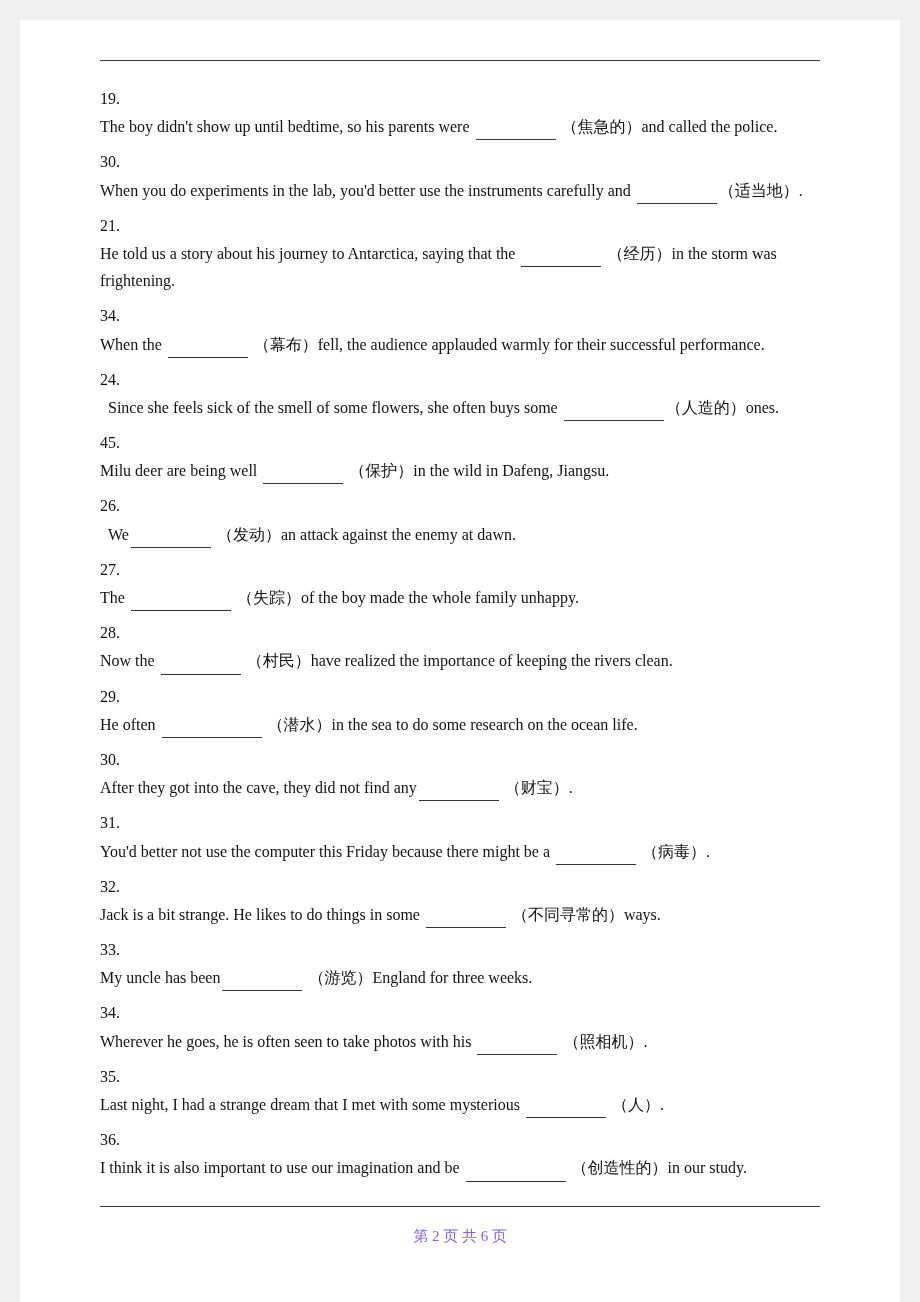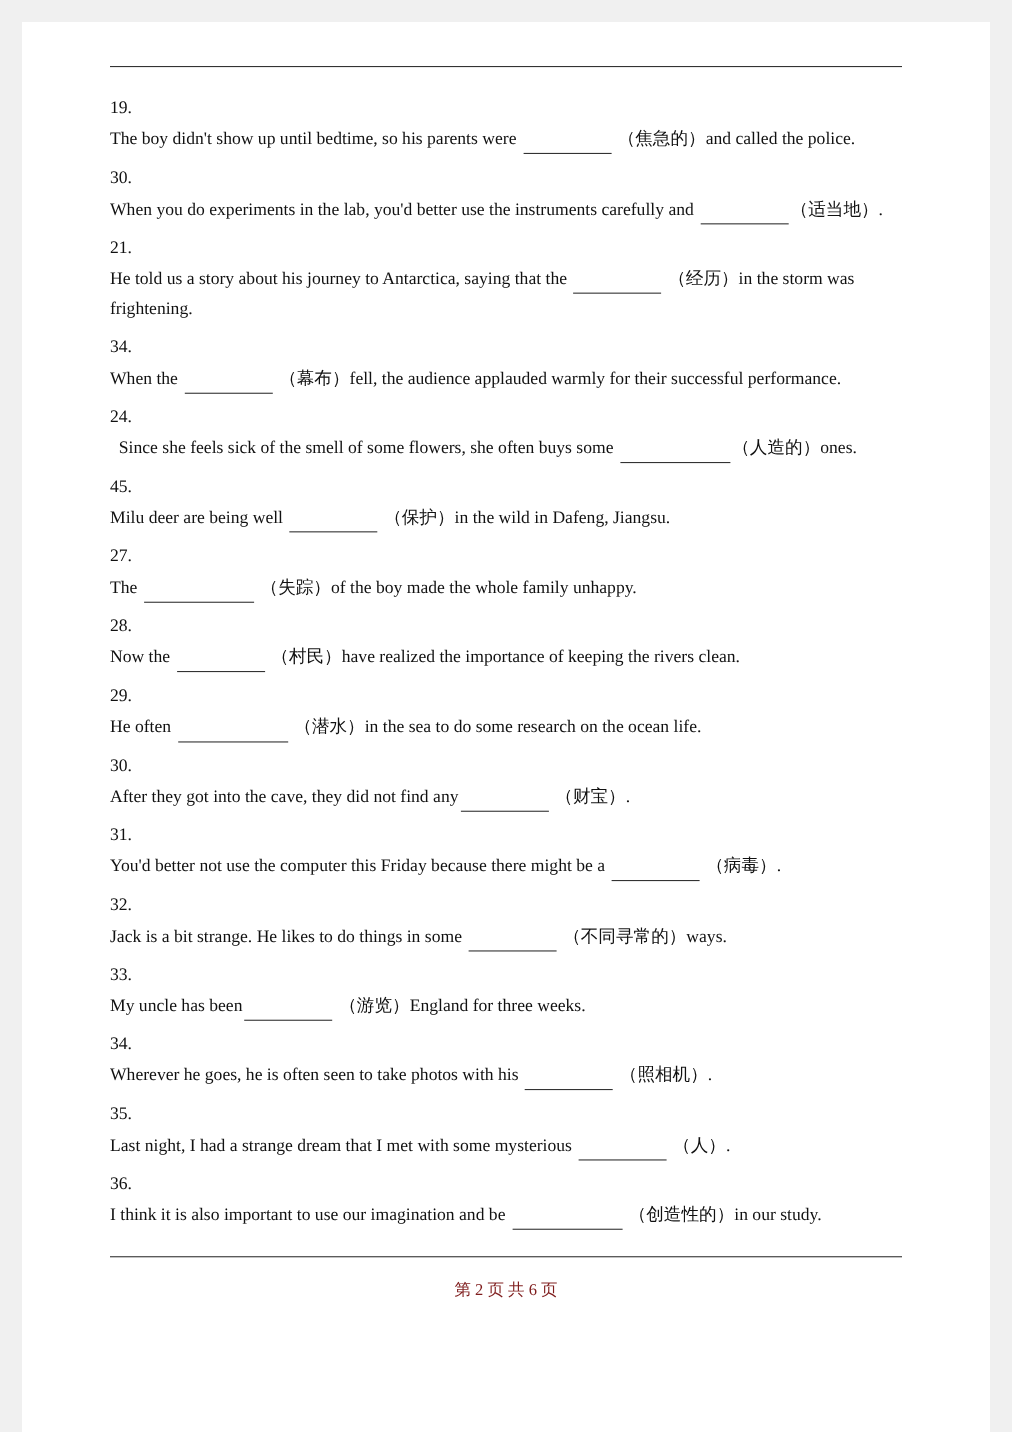--- a/index.html
+++ b/index.html
@@ -67,21 +67,21 @@
       min-width: 80px;
     }
 
     .blank-long {
       min-width: 100px;
     }
 
     .page-footer {
       text-align: center;
       font-size: 15px;
-      color: #7f1d1d;
+      color: #8b5cf6;
       margin-top: 20px;
     }
   </style>
 </head>
 <body>
 
 <div class="page">
   <div class="top-line"></div>
 
   <div class="questions-container">
@@ -122,20 +122,26 @@
       </span>
     </div>
 
     <div class="question">
       <span class="question-number">45.</span>
       <span class="question-text">
         Milu deer are being well <span class="blank blank-medium">&nbsp;&nbsp;&nbsp;&nbsp;&nbsp;&nbsp;</span> （保护）in the wild in Dafeng, Jiangsu.
       </span>
     </div>
 
+    <div class="question">
+      <span class="question-number">26.</span>
+      <span class="question-text">
+        &nbsp;&nbsp;We<span class="blank blank-medium">&nbsp;</span> （发动）an attack against the enemy at dawn.
+      </span>
+    </div>
 
     <div class="question">
       <span class="question-number">27.</span>
       <span class="question-text">
         The <span class="blank blank-long">&nbsp;</span> （失踪）of the boy made the whole family unhappy.
       </span>
     </div>
 
     <div class="question">
       <span class="question-number">28.</span>

